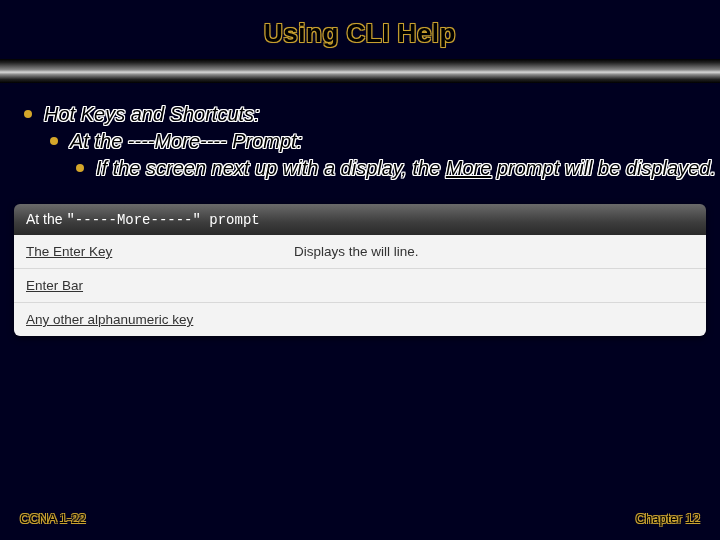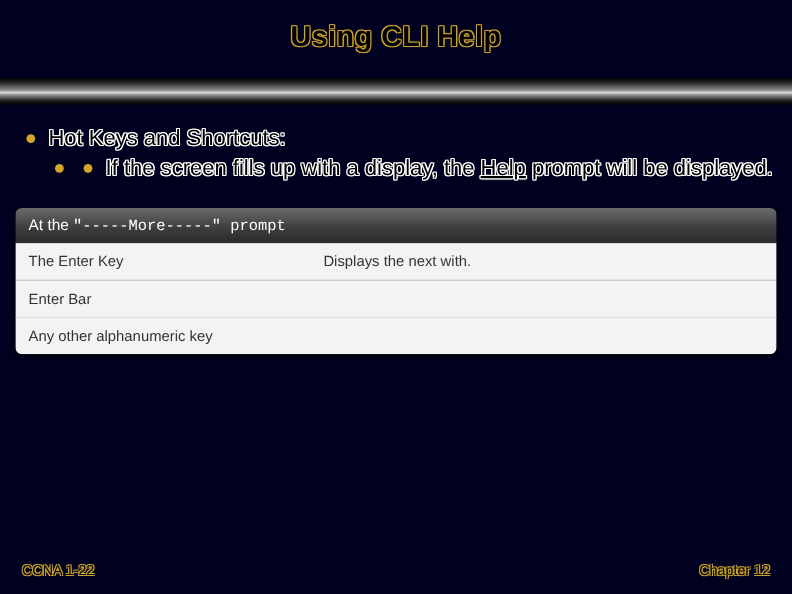--- a/index.html
+++ b/index.html
@@ -9,33 +9,34 @@
     font-family: Arial, Helvetica, sans-serif;
     color: #fff;
     position: relative;
   }
   .title {
     text-align: center;
     font-size: 26px;
     font-weight: bold;
     color: #000;
     text-shadow: 0 0 2px #c8a030, 1px 1px 0 #c8a030, -1px -1px 0 #c8a030, 1px -1px 0 #c8a030, -1px 1px 0 #c8a030;
-    padding: 18px 0 22px 0;
+    padding: 18px 0 10px 0;
     letter-spacing: 0.5px;
   }
   .hr-band {
     height: 24px;
     background: linear-gradient(to bottom,
       #000 0%, #222 15%, #888 45%, #d8d8d8 55%, #888 65%, #222 85%, #000 100%);
     margin-bottom: 18px;
   }
   .content {
     padding: 0 2px 0 18px;
     font-size: 20px;
     line-height: 1.35;
+    font-style: italic;
   }
   ul { list-style: none; }
   li { position: relative; padding-left: 26px; margin-bottom: 6px; }
   li::before {
     content: "";
     position: absolute;
     left: 6px; top: 9px;
     width: 8px; height: 8px;
     background: #d4a62a;
     border-radius: 50%;
@@ -66,20 +67,21 @@
     display: flex;
     background: #f3f3f3;
     color: #333;
     font-size: 13.5px;
     border-bottom: 1px solid #d8d8d8;
   }
   .trow:last-child { border-bottom: none; }
   .tcell-k {
     width: 268px;
     padding: 9px 12px;
+    text-decoration: underline;
   }
   .tcell-v {
     flex: 1;
     padding: 9px 12px;
   }
   .footer {
     position: absolute;
     bottom: 14px;
     left: 0; right: 0;
     display: flex;
@@ -99,38 +101,39 @@
 
 <div class="title">Using CLI Help</div>
 <div class="hr-band"></div>
 
 <div class="content">
   <ul>
     <li>
       <span class="txt">Hot Keys and Shortcuts:</span>
       <ul>
         <li>
+          <span class="txt">At the ----More---- Prompt:</span>
           <ul>
             <li>
-              <span class="txt"><span>If the screen fills up with a display, the </span><span class="u">Help</span><span> prompt will be displayed.</span></span>
+              <span class="txt"><span>If the screen next up with a display, the </span><span class="u">More</span><span> prompt will be displayed.</span></span>
             </li>
           </ul>
         </li>
       </ul>
     </li>
   </ul>
 </div>
 
 <div class="table-wrap">
   <div class="thead">
     <span>At the </span><span class="mono">"-----More-----" prompt</span>
   </div>
   <div class="trow">
     <div class="tcell-k">The Enter Key</div>
-    <div class="tcell-v">Displays the next with.</div>
+    <div class="tcell-v">Displays the will line.</div>
   </div>
   <div class="trow">
     <div class="tcell-k">Enter Bar</div>
   </div>
   <div class="trow">
     <div class="tcell-k">Any other alphanumeric key</div>
   </div>
 </div>
 
 <div class="footer">

